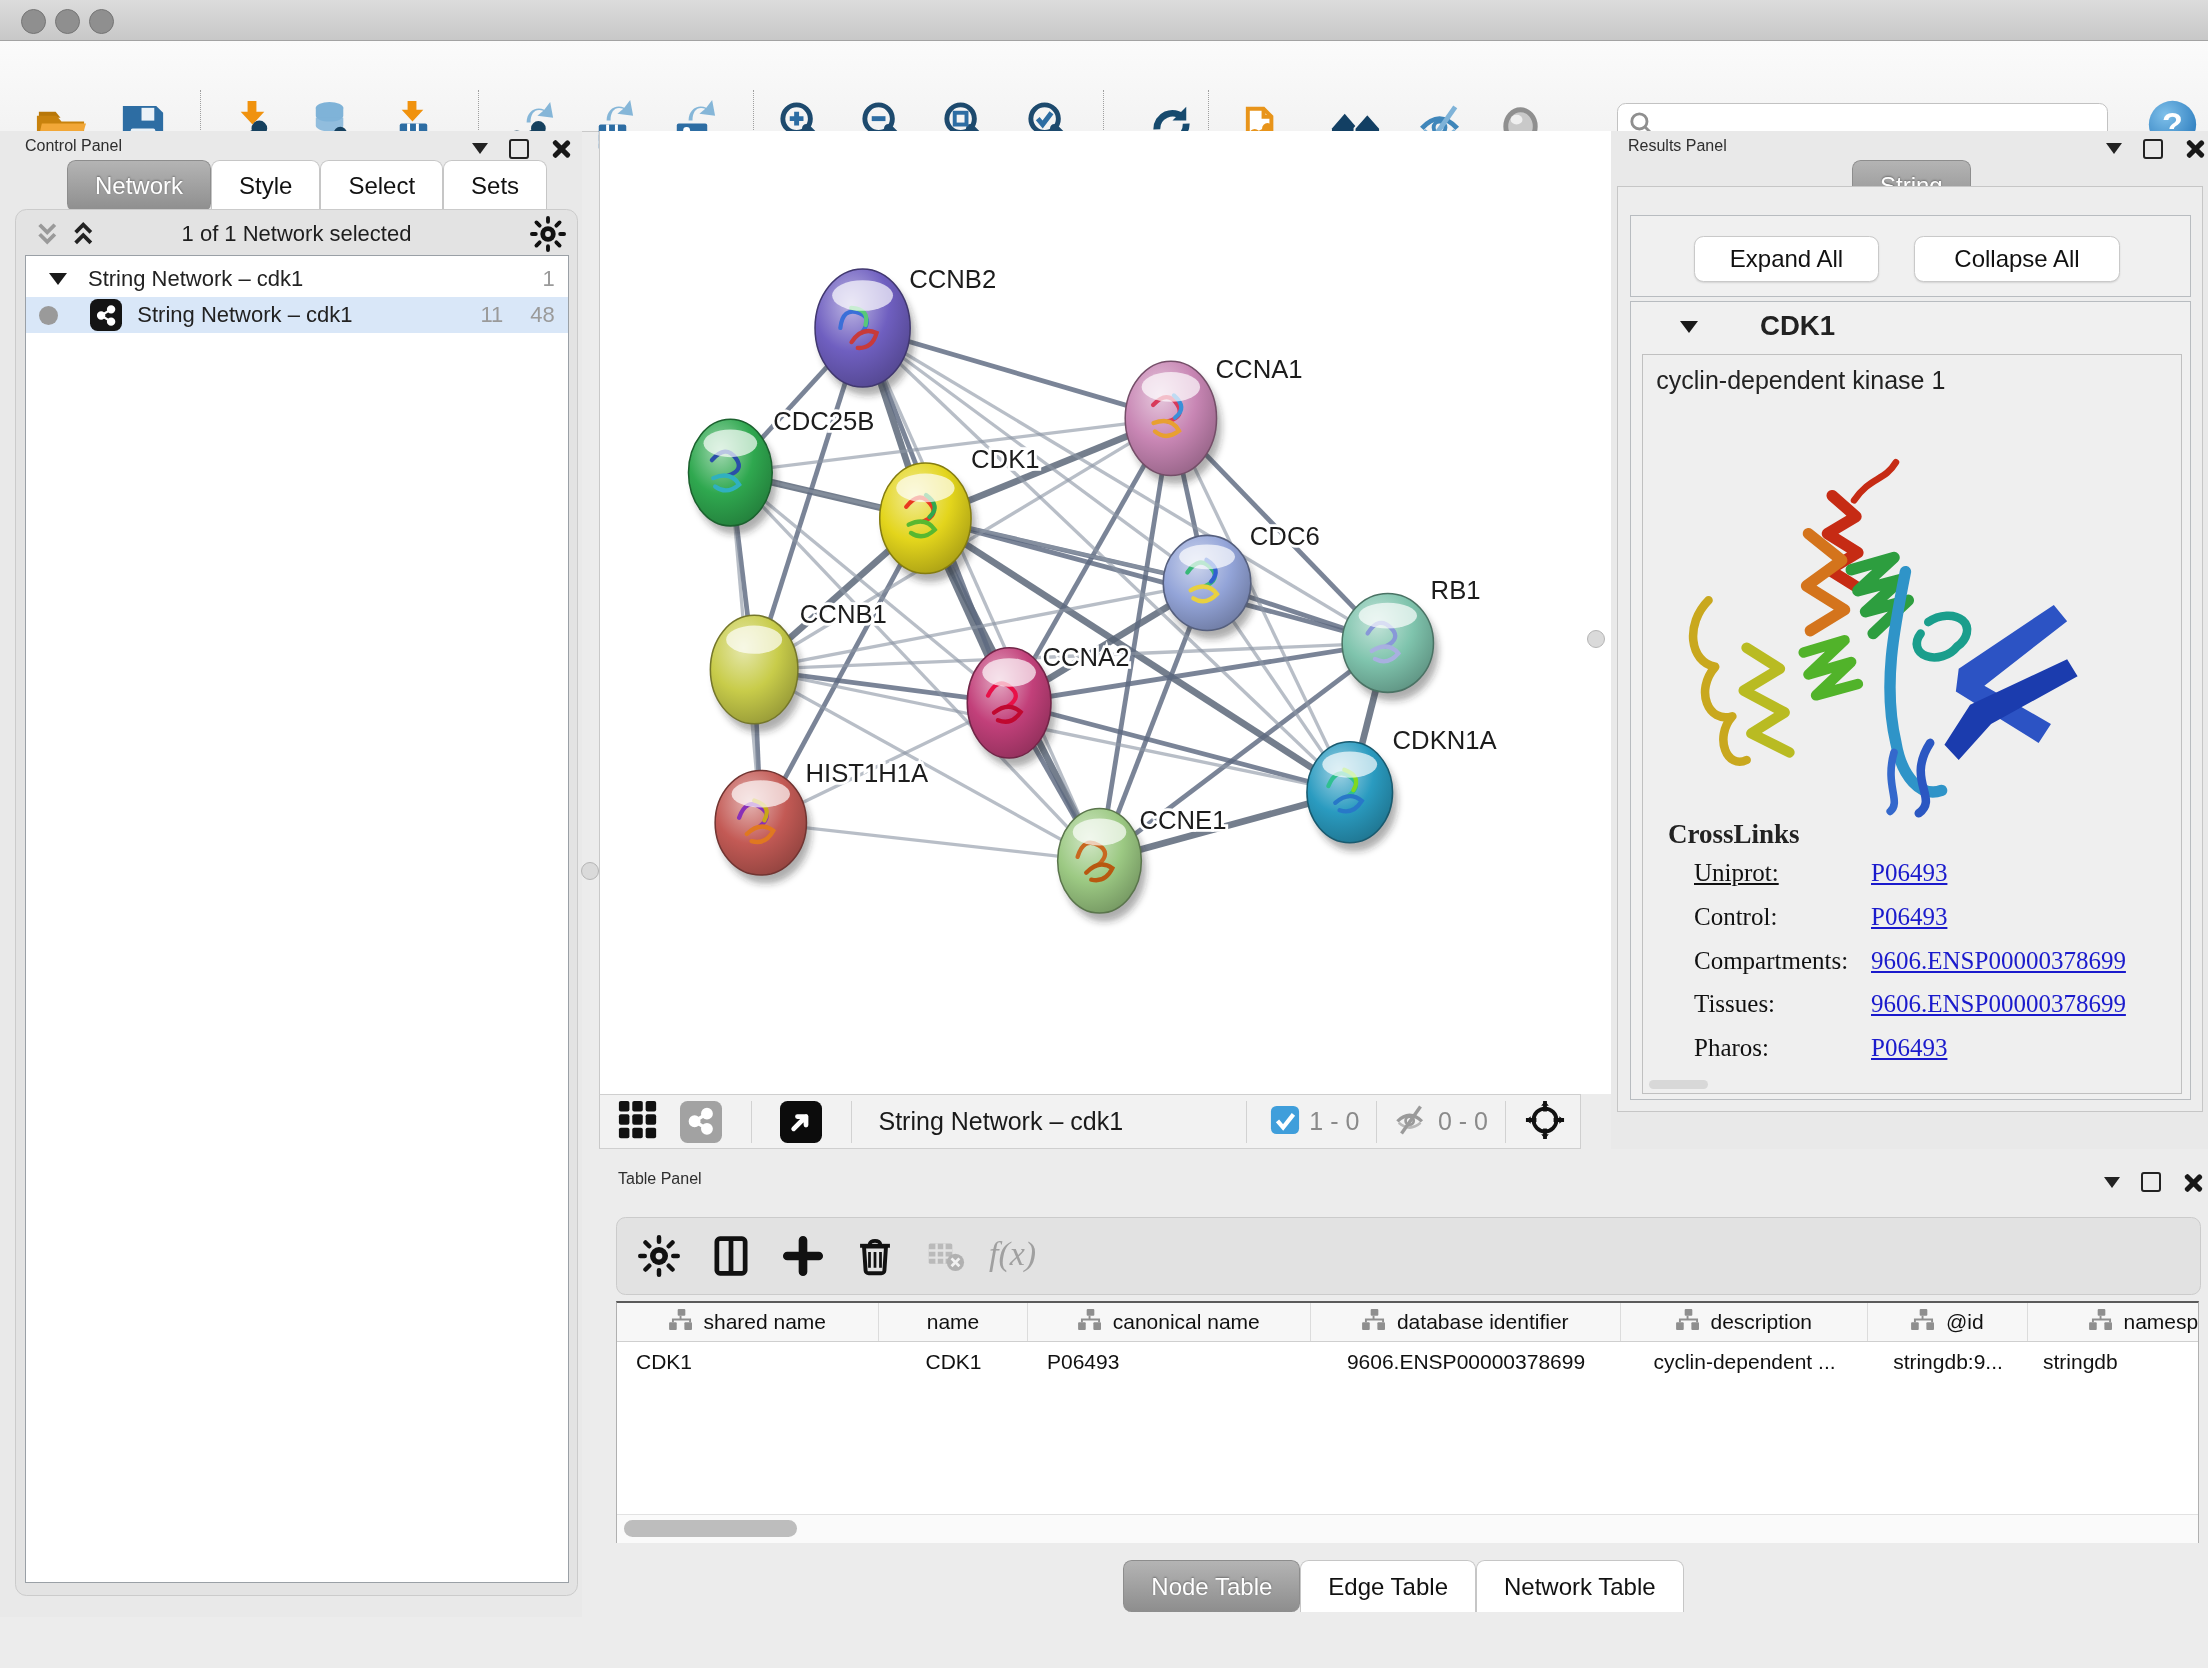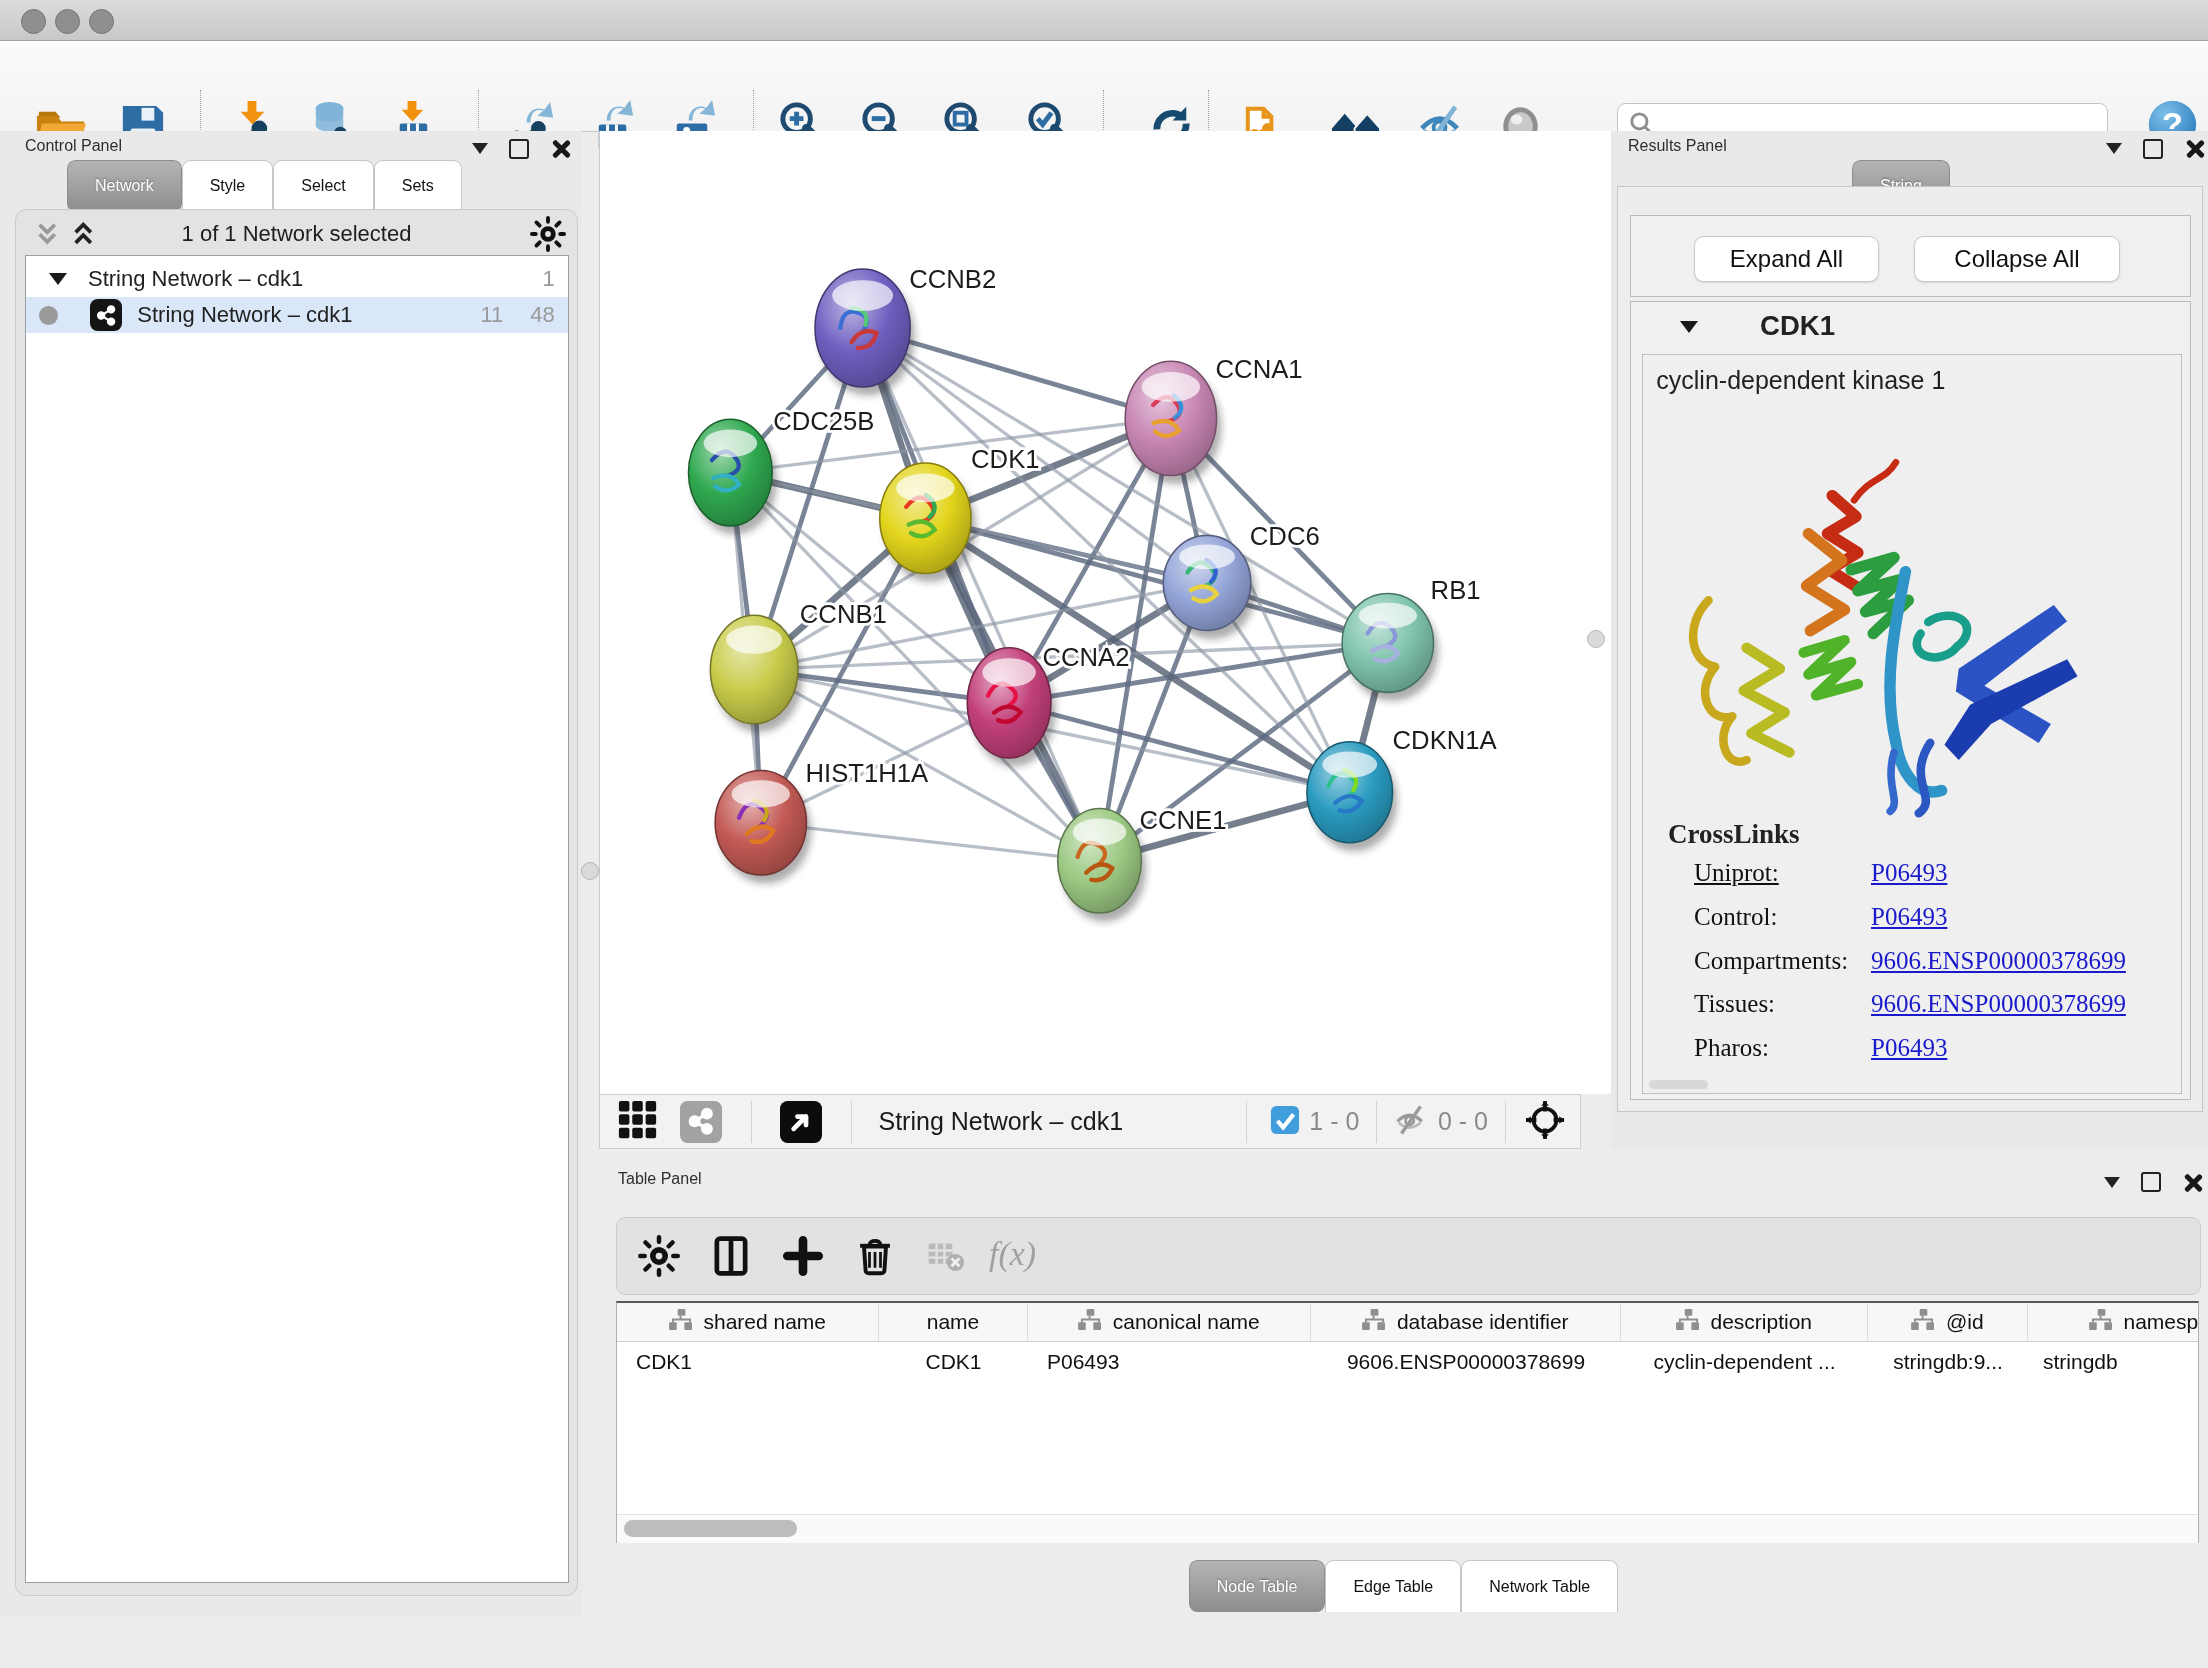--- a/index.html
+++ b/index.html
@@ -21,21 +21,21 @@
              border:1.9px solid #c2c2c2;border-radius:8.6px;display:flex;align-items:center;padding-left:9.5px;box-sizing:border-box;}
   
   .ptitle{font-size:16px;color:#2e2e2e;}
   .picons{position:absolute;display:flex;gap:21px;align-items:center;}
   .pi-collapse{width:0;height:0;border-left:8.6px solid transparent;border-right:8.6px solid transparent;border-top:11.4px solid #222;}
   .pi-float{width:16px;height:16px;border:2.9px solid #222;border-radius:2.9px;}
   .pi-close{position:relative;width:19px;height:19px;}
   .pi-close:before,.pi-close:after{content:"";position:absolute;left:8.6px;top:-1px;width:4.8px;height:22px;background:#181818;border-radius:1.9px;}
   .pi-close:before{transform:rotate(45deg);} .pi-close:after{transform:rotate(-45deg);}
   .tab{display:inline-flex;align-items:center;justify-content:center;height:52px;padding:12px 27px;
-       font-size:16px;background:#fff;color:#111;border:1px solid #c6c6c6;border-bottom:none;
+       font-size:24px;background:#fff;color:#111;border:1px solid #c6c6c6;border-bottom:none;
        border-radius:8.6px 8.6px 0 0;box-sizing:border-box;}
   .tab.sel{background:linear-gradient(#b4b4b4,#8d8d8d);color:#fff;border-color:#8d8d8d;border-radius:8.6px;
            text-shadow:0 -1px 1.9px rgba(0,0,0,.35);}
   
   #ctl-bg{left:0;top:131px;width:582px;height:1486px;background:#e9e9e9;}
   #ctl-panelbox{left:15px;top:209px;width:561px;height:1385px;background:#e3e3e3;border:1px solid #cbcbcb;border-radius:11.4px;}
   #ctl-listbox{left:25px;top:255px;width:542px;height:1326px;background:#fff;border:1px solid #9aa0a6;}
   .treerow{position:absolute;left:0;width:100%;height:36px;display:flex;align-items:center;box-sizing:border-box;}
   .treerow .cnt{color:#9a9a9a;font-size:22px;}
   .disc{width:0;height:0;border-left:9.5px solid transparent;border-right:9.5px solid transparent;border-top:12.4px solid #1a1a1a;}

